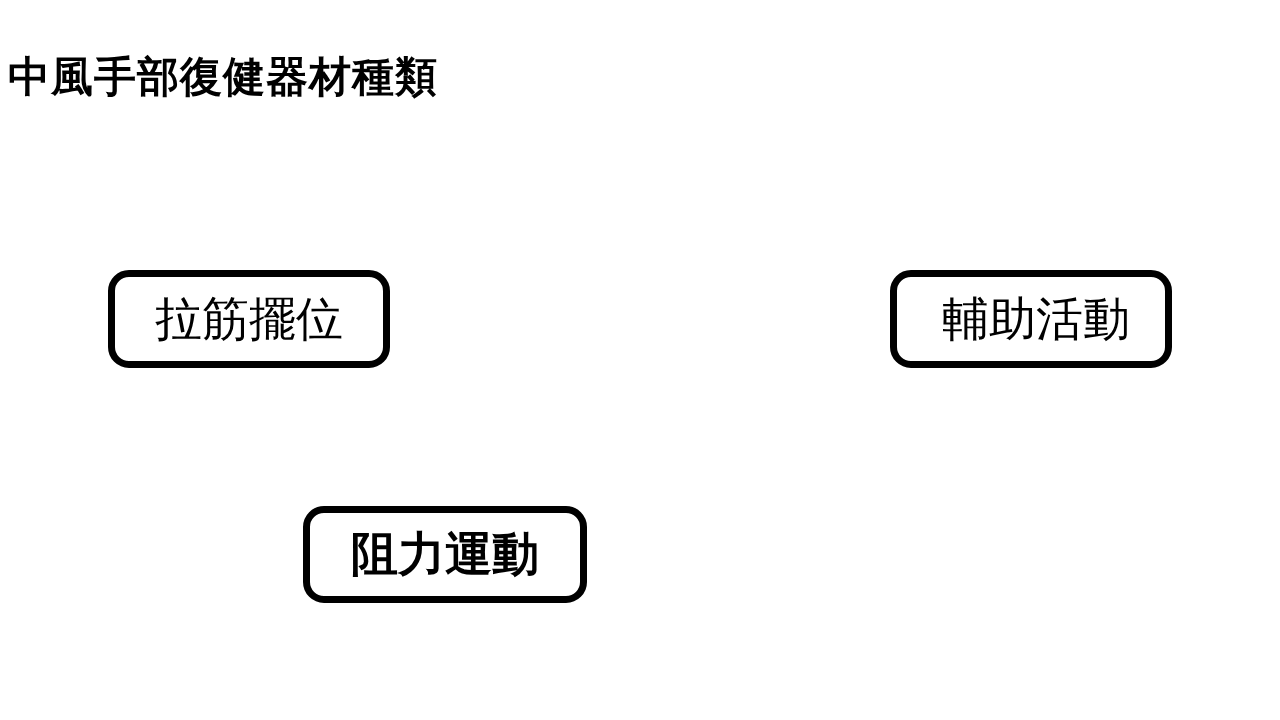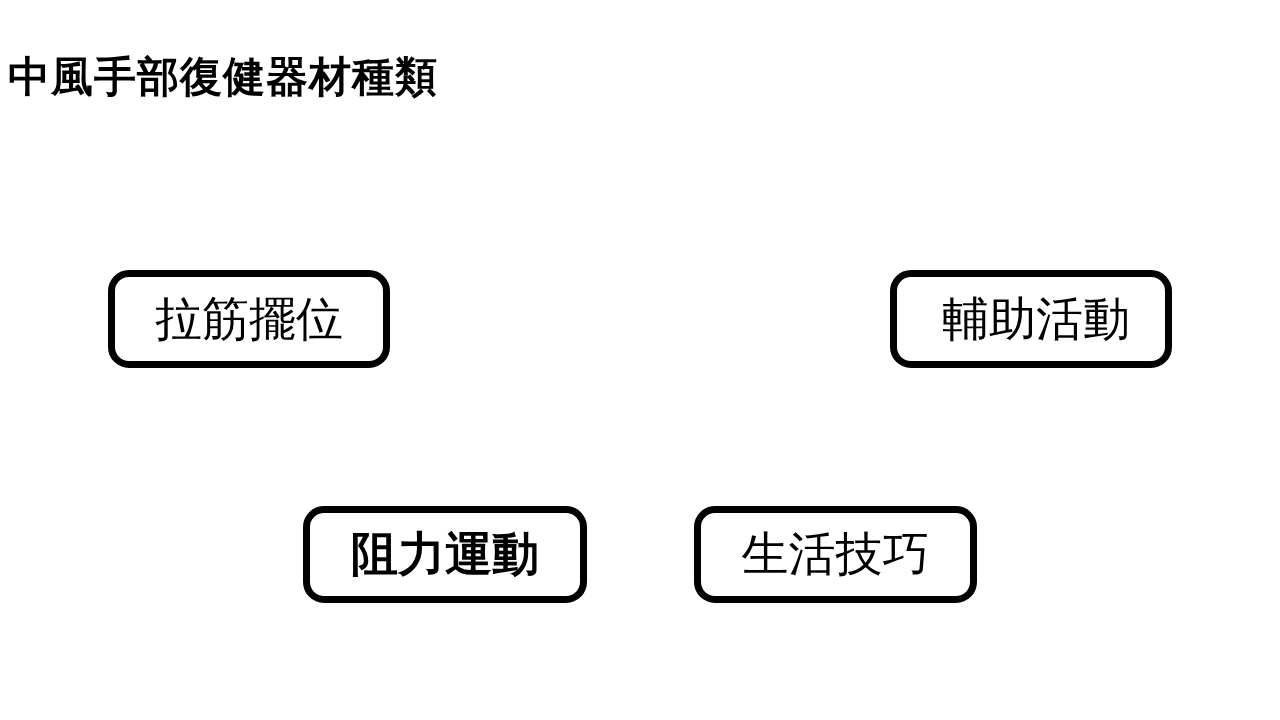--- a/index.html
+++ b/index.html
@@ -80,17 +80,14 @@
 
 
   <div class="node node-3">
     <span class="node-label">輔助活動</span>
   </div>
 
   <div class="node node-4">
     <span class="node-label">阻力運動</span>
   </div>
 
-  <div class="node node-5">
-    <span class="node-label">生活技巧</span>
-  </div>
 
 </div>
 
 </body></html>

